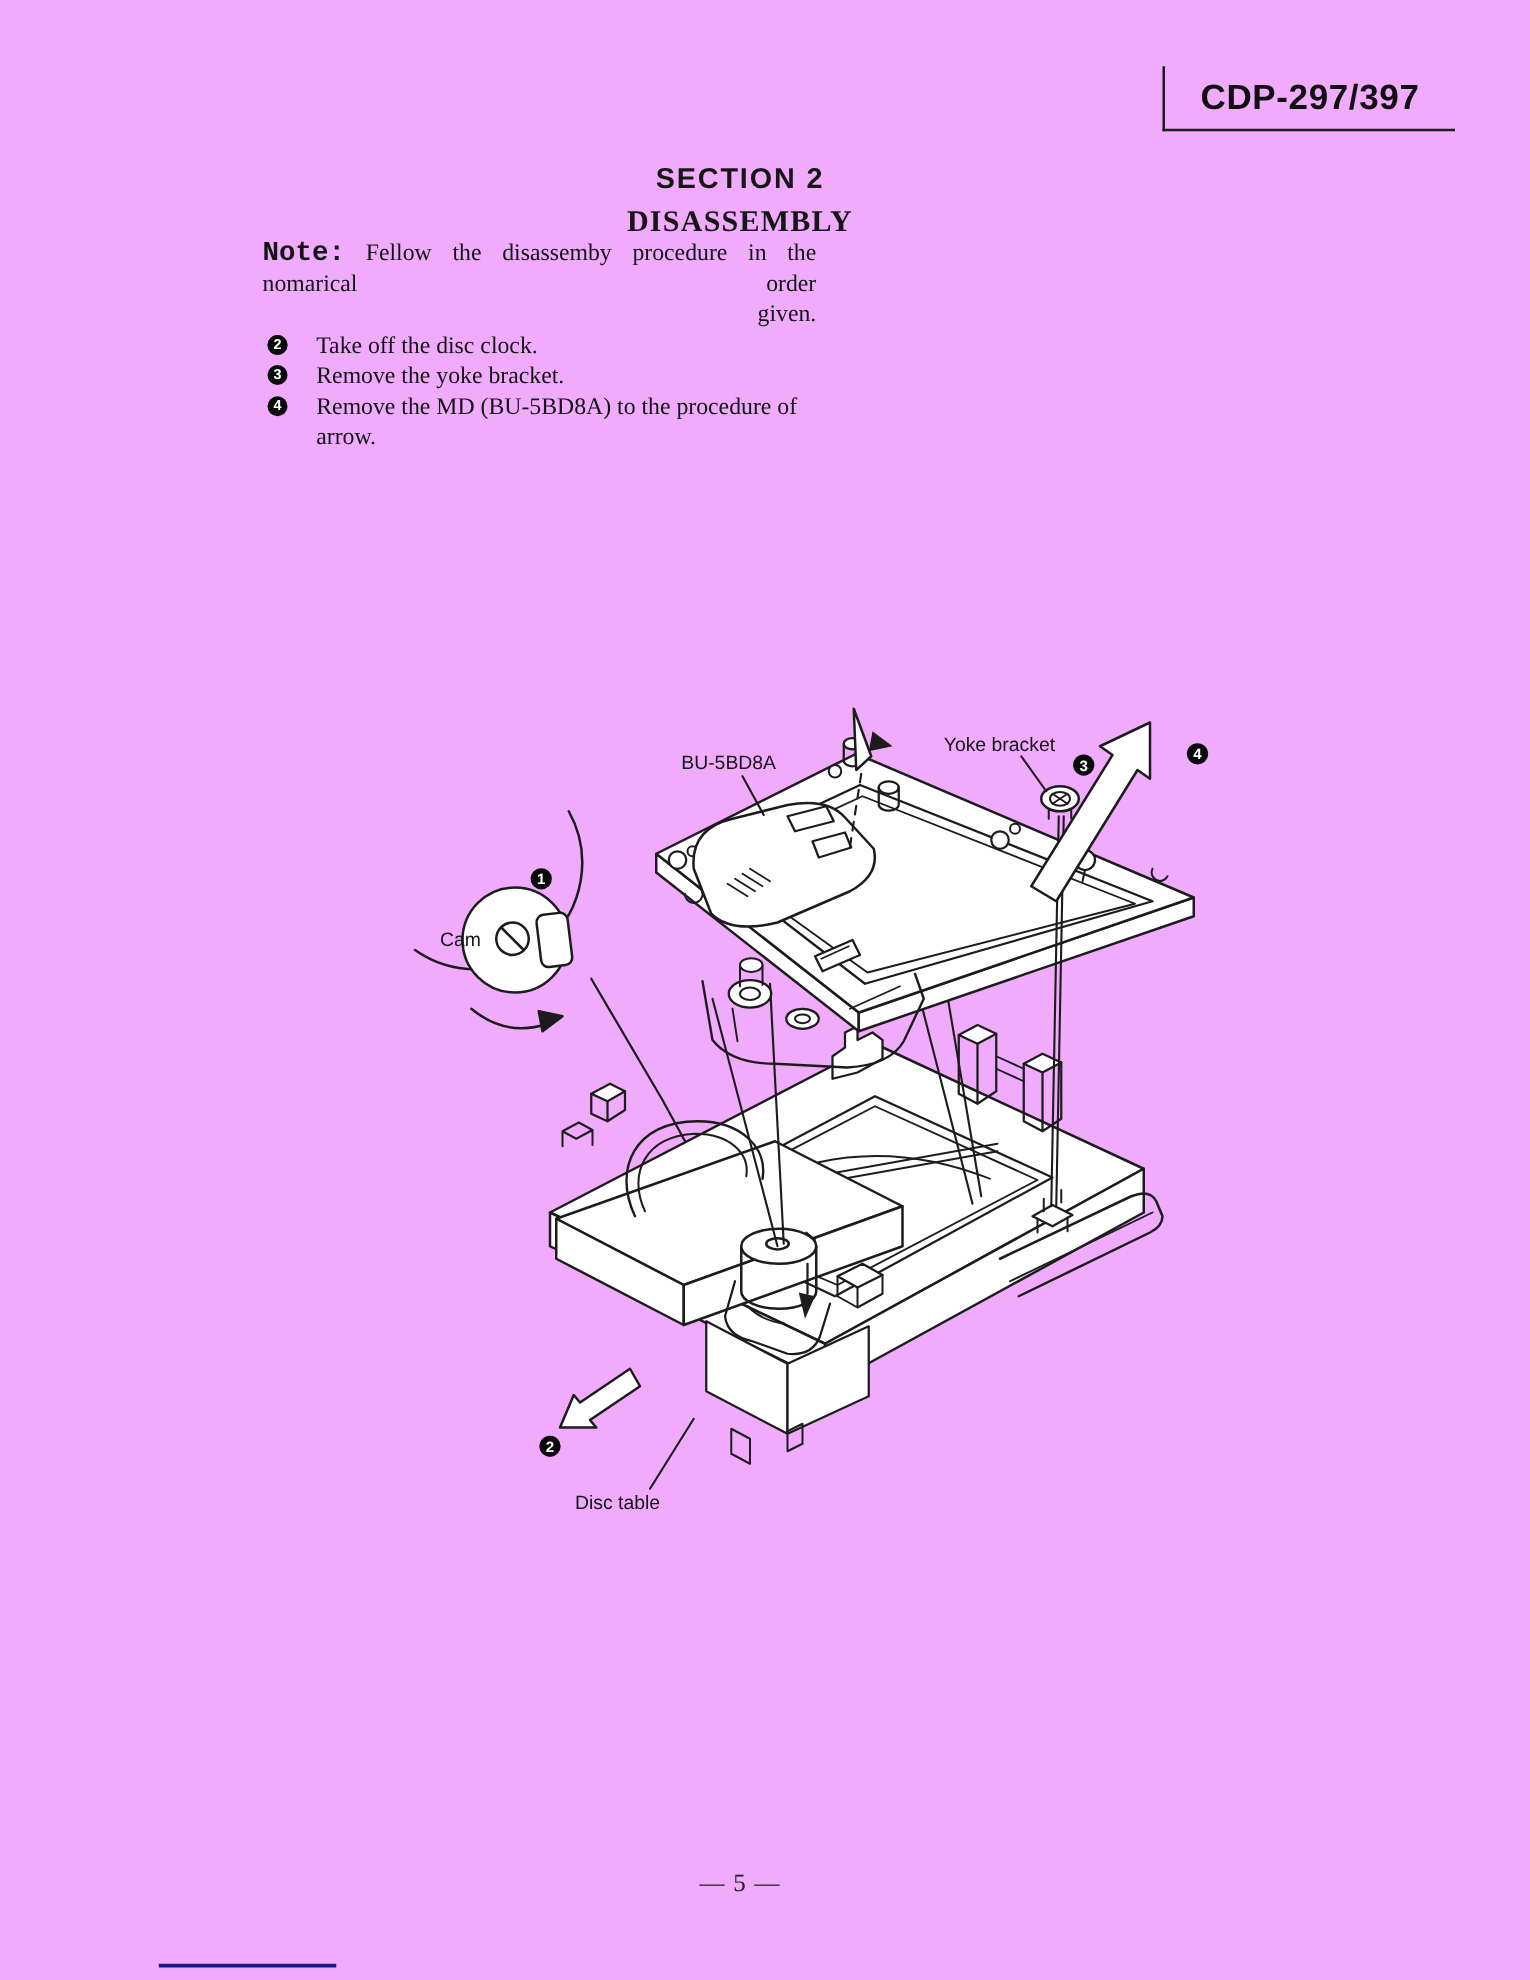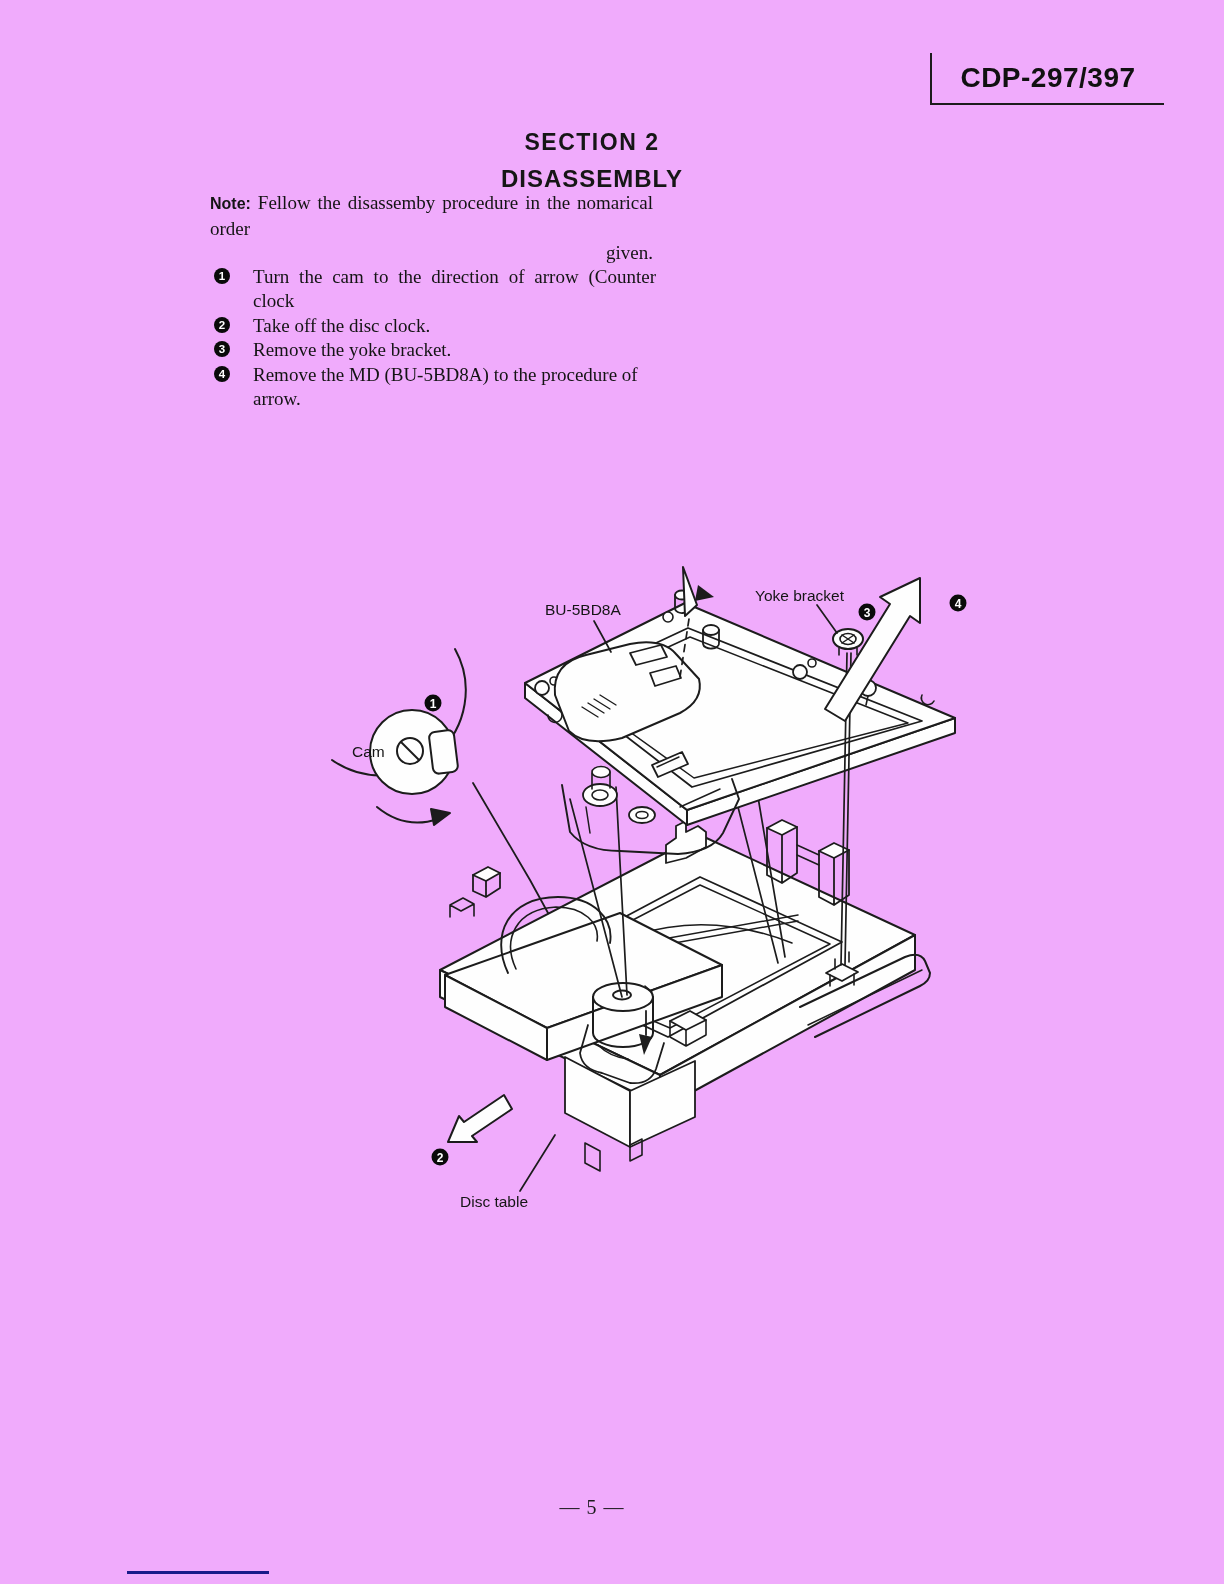--- a/index.html
+++ b/index.html
@@ -8,25 +8,25 @@
   
   .model-box{position:absolute;left:930px;top:53px;width:232px;height:50px;
              border-left:2.5px solid #1c1c1c;border-bottom:2px solid #1c1c1c;
              display:flex;align-items:center;justify-content:center;}
   .model-box span{font-family:"Liberation Sans",sans-serif;font-weight:bold;
                   font-size:28px;letter-spacing:.5px;color:#111;}
   
   .title{position:absolute;left:392px;top:97px;width:400px;text-align:center;
          font-family:"Liberation Sans",sans-serif;font-weight:bold;color:#161616;}
   .title .t1{font-size:23px;letter-spacing:1.5px;margin-top:32px;}
-  .title .t2{font-size:24px;letter-spacing:1px;margin-top:9px;}
+  .title .t2{font-size:24px;letter-spacing:1px;margin-top:9px;font-family:Liberation Serif, serif;}
   
   .note{position:absolute;left:210px;top:191px;width:443px;
         font-size:19px;line-height:24.5px;}
-  .note b{font-family:Liberation Sans, sans-serif;font-size:16px;}
+  .note b{font-family:Liberation Mono, monospace;font-size:22px;}
   .just{text-align:justify;text-align-last:justify;}
   .note .l2{margin-left:68px;text-align:right;}
   
   .steps{position:absolute;left:253px;top:265px;width:403px;
          font-size:19px;line-height:24.4px;}
   .step{position:relative;}
   .bullet{position:absolute;left:-39px;top:3px;width:16px;height:16px;border-radius:50%;
           background:#0a0a0a;color:#fff;font-family:"Liberation Sans",sans-serif;
           font-size:11.5px;font-weight:bold;text-align:center;line-height:16px;}
   
@@ -54,21 +54,20 @@
   </div>
 
   <div class="note">
     <div class="just"><b>Note:</b> <span>Fellow the disassemby procedure in the nomarical order</span></div>
     <div class="l2">given.</div>
   </div>
 
   <div class="steps">
     <div class="step">
       <span class="bullet">1</span>
-      <div class="just">Turn the cam to the direction of arrow (Counter clock</div>
     </div>
     <div class="step">
       <span class="bullet">2</span>
       <div>Take off the disc clock.</div>
     </div>
     <div class="step">
       <span class="bullet">3</span>
       <div>Remove the yoke bracket.</div>
     </div>
     <div class="step">

